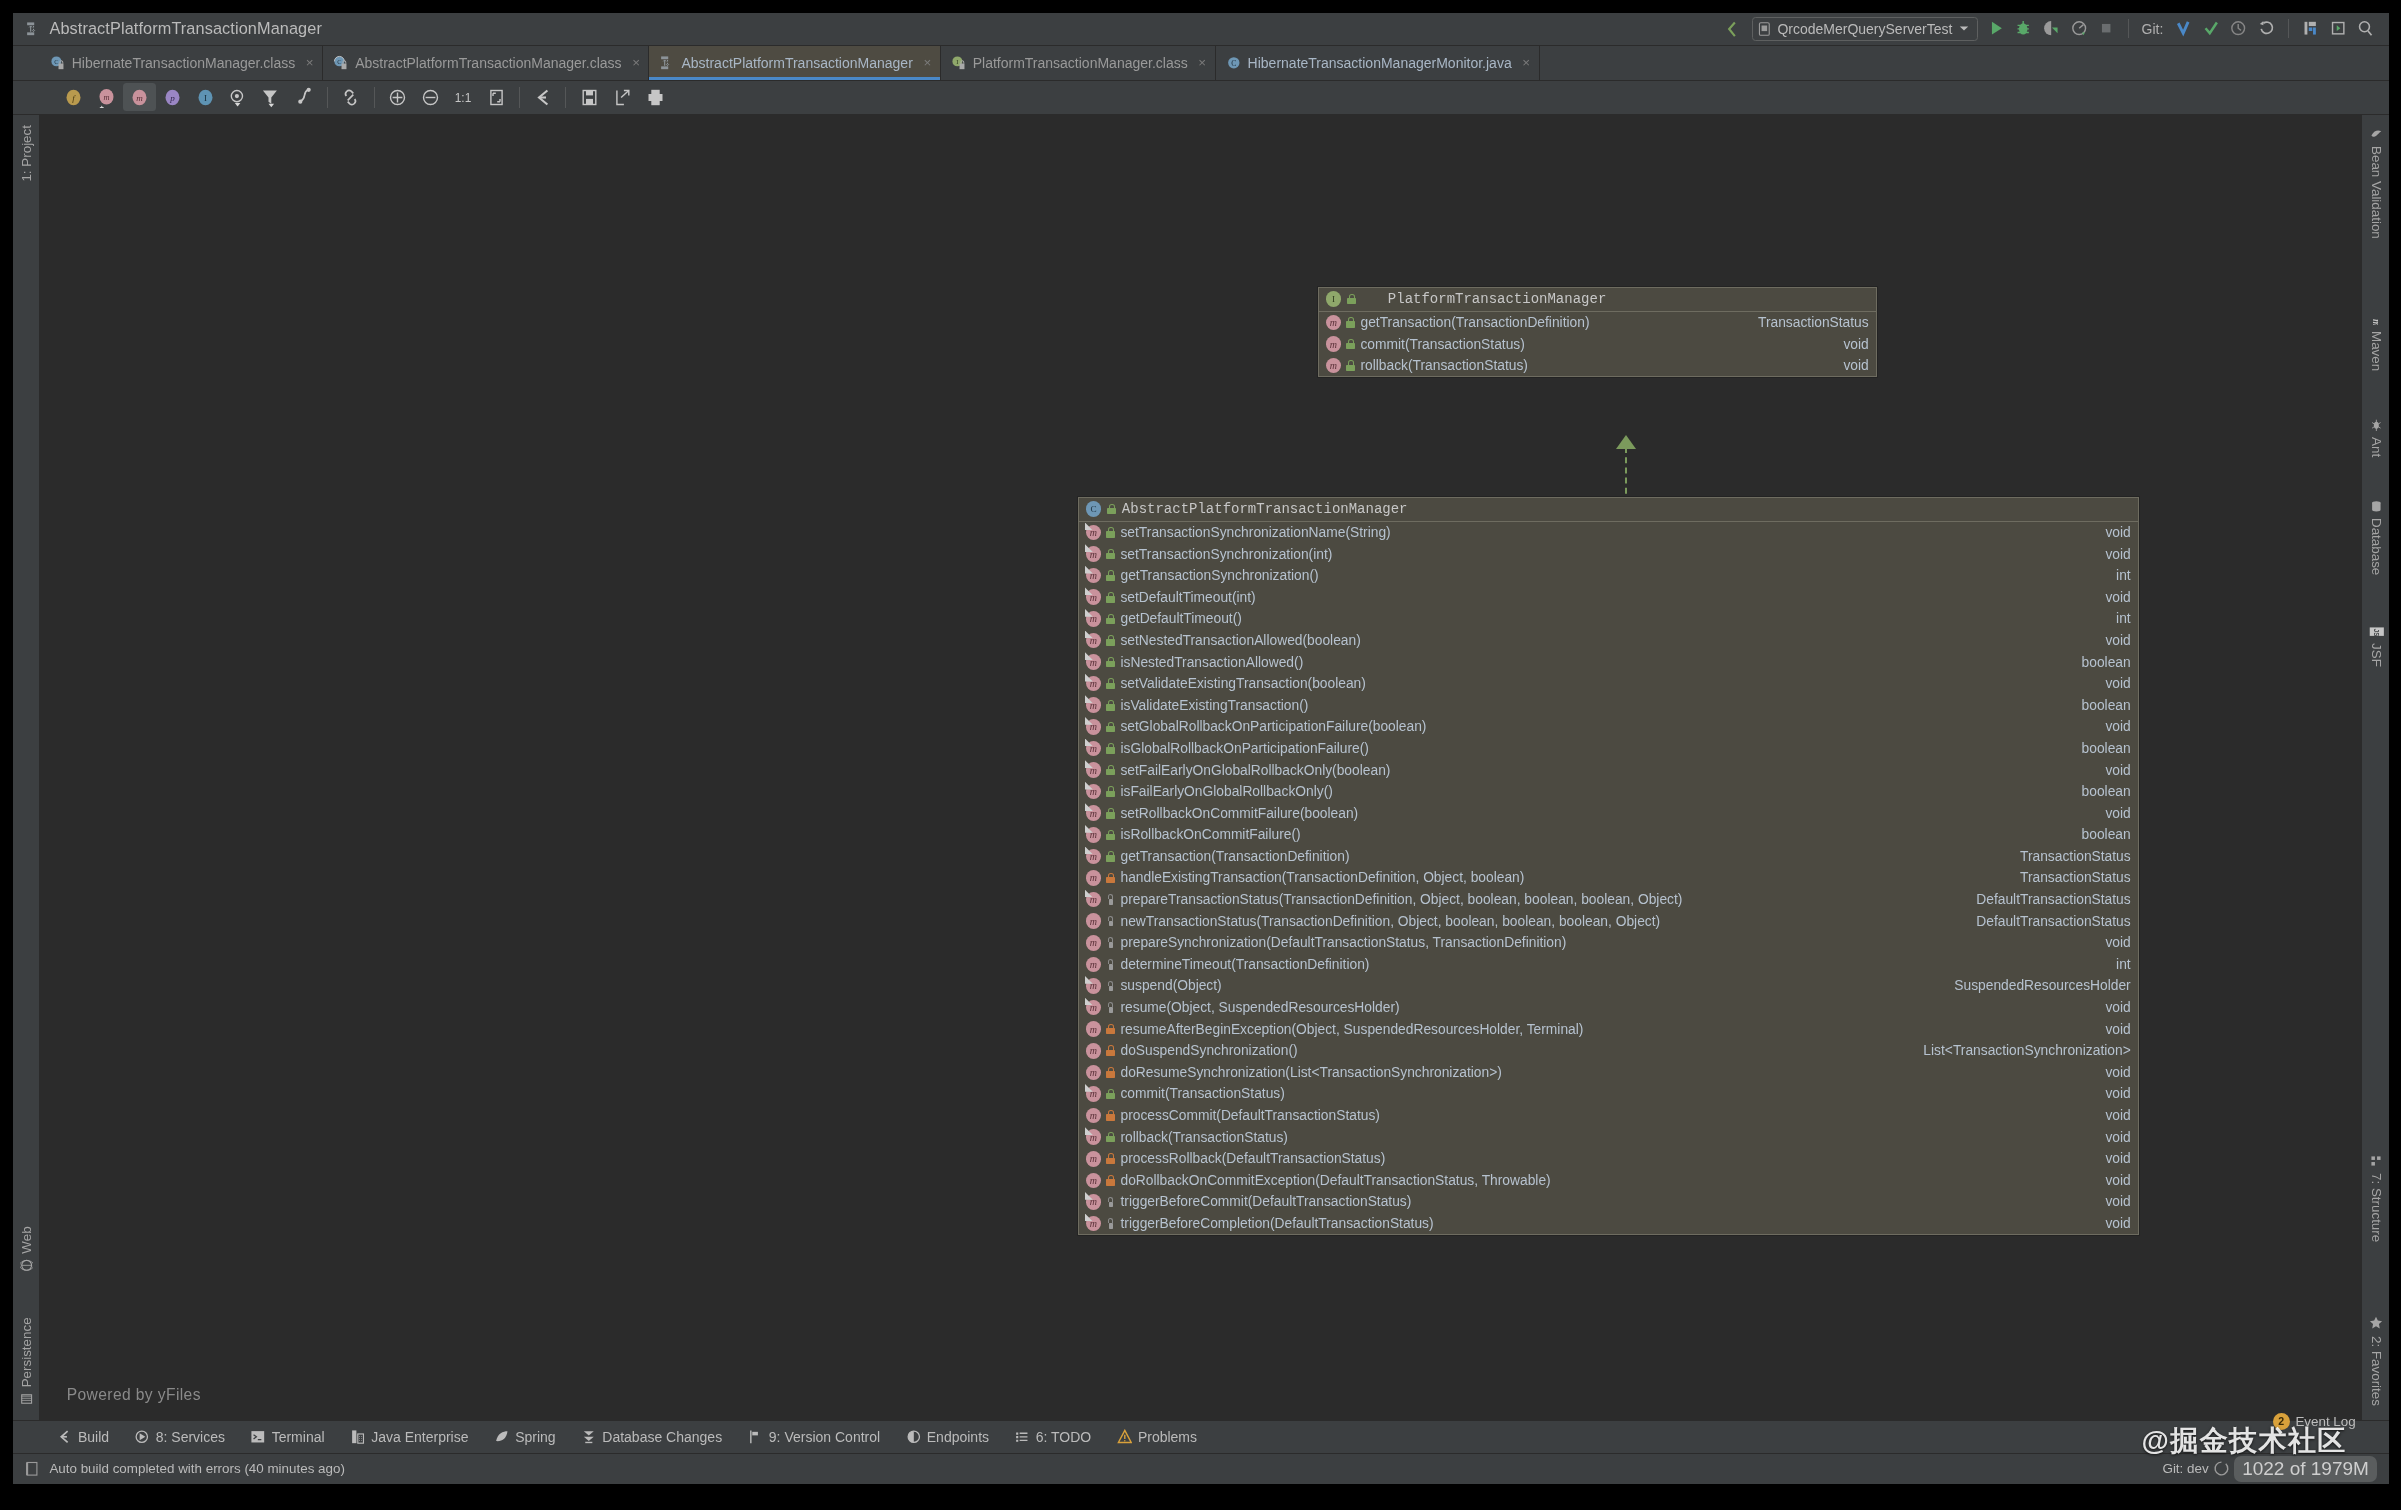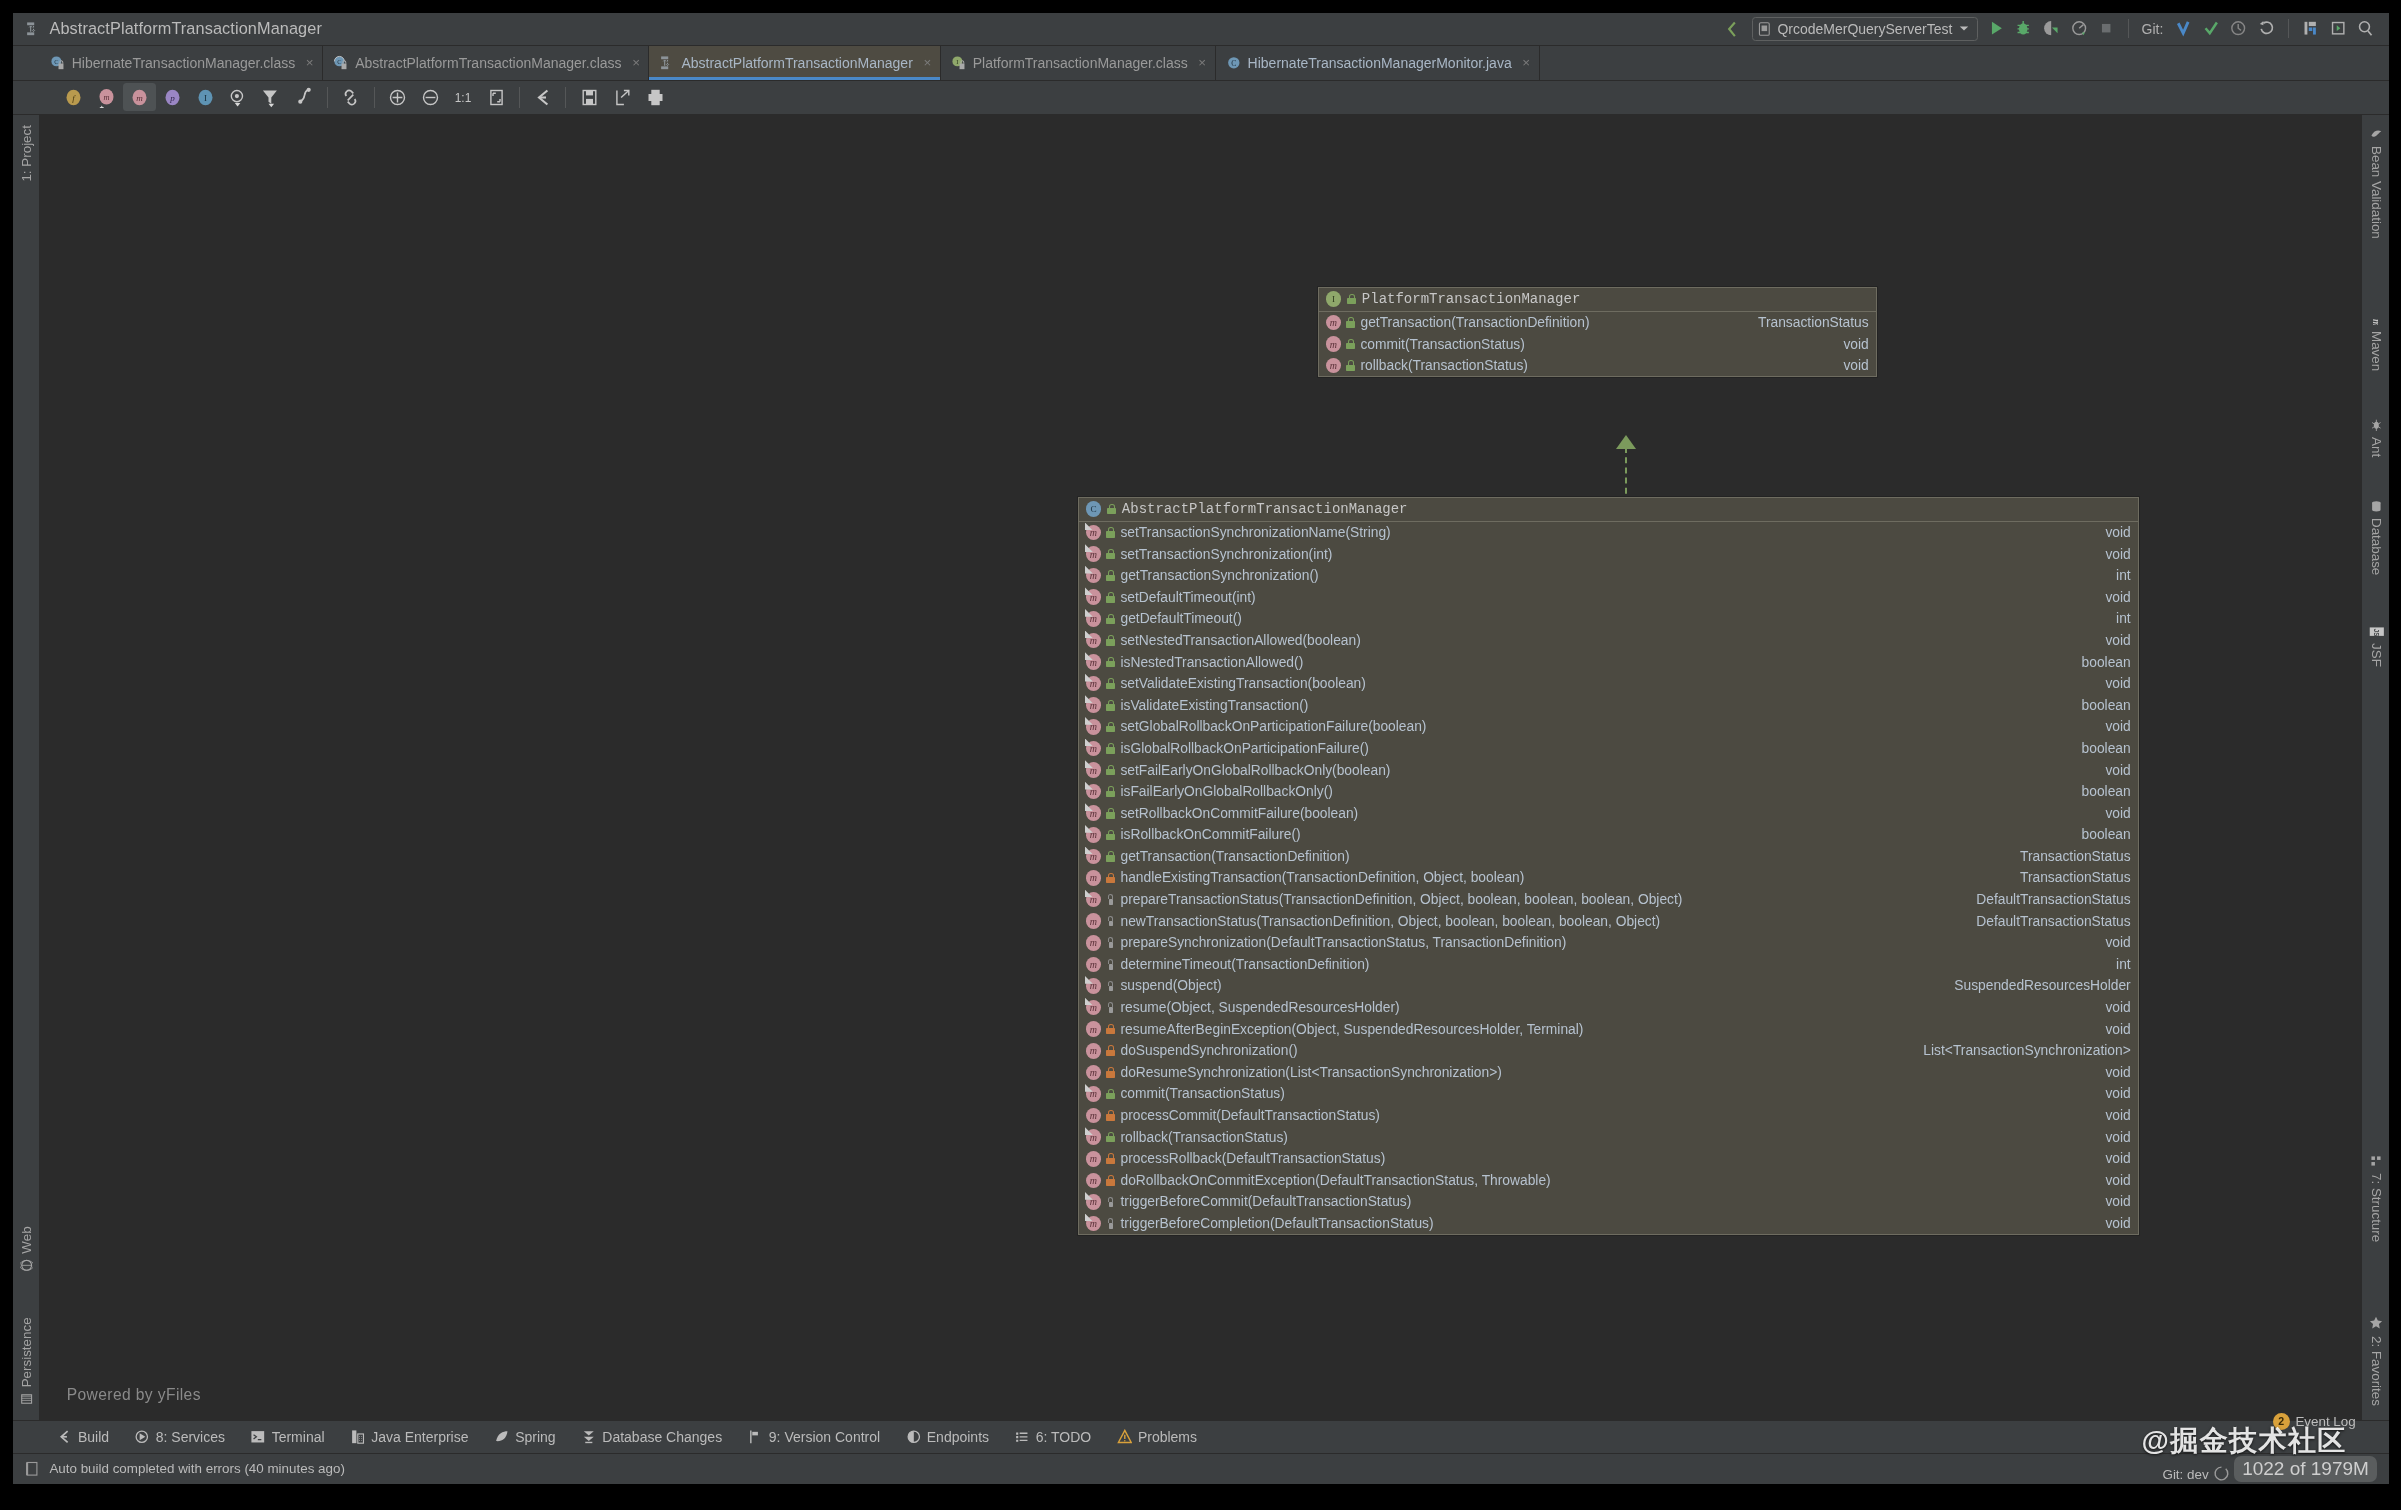--- a/index.html
+++ b/index.html
@@ -125,21 +125,21 @@
     background: #4c4a41;
   }
   .uml-head .cname { color:#c7c7c7; font-size: 14px; font-family: "Liberation Mono", monospace;}
   .uml-rows { display:flex; flex-direction:column; }
   .urow {
     display:flex; align-items:center; height: 21.6px;
     padding: 0 7px 0 7px; gap: 5px;
   }
   .urow .sig { color:#b6c2cf; font-size: 13.8px; font-family:"Liberation Sans", sans-serif; white-space: nowrap; }
   .urow .ret { color:#b6c2cf; font-size: 13.8px; font-family:"Liberation Sans", sans-serif; margin-left:auto; white-space: nowrap; padding-left:10px;}
-  .uml-head.iface .cname { font-family:"Liberation Mono", monospace; }
+  .uml-head.iface .cname { font-family:"Liberation Mono", monospace;margin-left:26px; }
 
   
   .ico { display:inline-block; position:relative; flex:0 0 auto; }
   .ico-m { width:15.6px; height:15.6px; border-radius:50%; background:#c9929c; display:flex; align-items:center; justify-content:center;
            color:#5a3038; font-size:10px; font-family:"Liberation Serif", serif; font-style:italic; }
   .ico-m.ovr::before{content:""; position:absolute; left:-0.7px; top:-2.1px; width:7.8px; height:7.8px; background:#cfcfcf;
            clip-path: polygon(0 100%, 100% 100%, 0 0);}
   .ico-i { width:15.6px; height:15.6px; border-radius:50%; background:#8fa86b; display:flex; align-items:center; justify-content:center;
            color:#2e3a1d; font-size:9.2px; font-family:"Liberation Serif", serif; }
   .ico-c { width:15.6px; height:15.6px; border-radius:50%; background:#6e97b5; display:flex; align-items:center; justify-content:center;
@@ -171,21 +171,21 @@
             padding: 0 12.7px 0 0; margin-right: 12.7px; white-space:nowrap;}
 
   
   .statusbar {
     height: 17px; min-height: 31px; background:#3c3f41;
     display:flex; align-items:center; border-top:0.7px solid #2b2b2b;
     padding: 0 11.3px 0 12.7px;
   }
   .status-msg { color:#bbbbbb; font-size:13.4px; margin-left:10px; }
   .status-spacer { flex:1 1 auto; }
-  .status-right { display:flex; align-items:flex-end; gap:4px; color:#bbbbbb; font-size:13.4px; }
+  .status-right { display:flex; align-items:center; gap:4px; color:#bbbbbb; font-size:13.4px; }
   .mem {
     background:#5a5d5e; color:#cfcfcf; font-size:19px;
     padding: 2.1px 8.5px; border-radius:7px;
   }
   .watermark {
     position:absolute; right: 42px; bottom: 24px;
     color: rgba(255,255,255,.88); font-size: 28px; font-weight: bold;
     letter-spacing: 1.4px; pointer-events:none;
     text-shadow: 0 1.4px 2.8px rgba(0,0,0,.7);
   }

